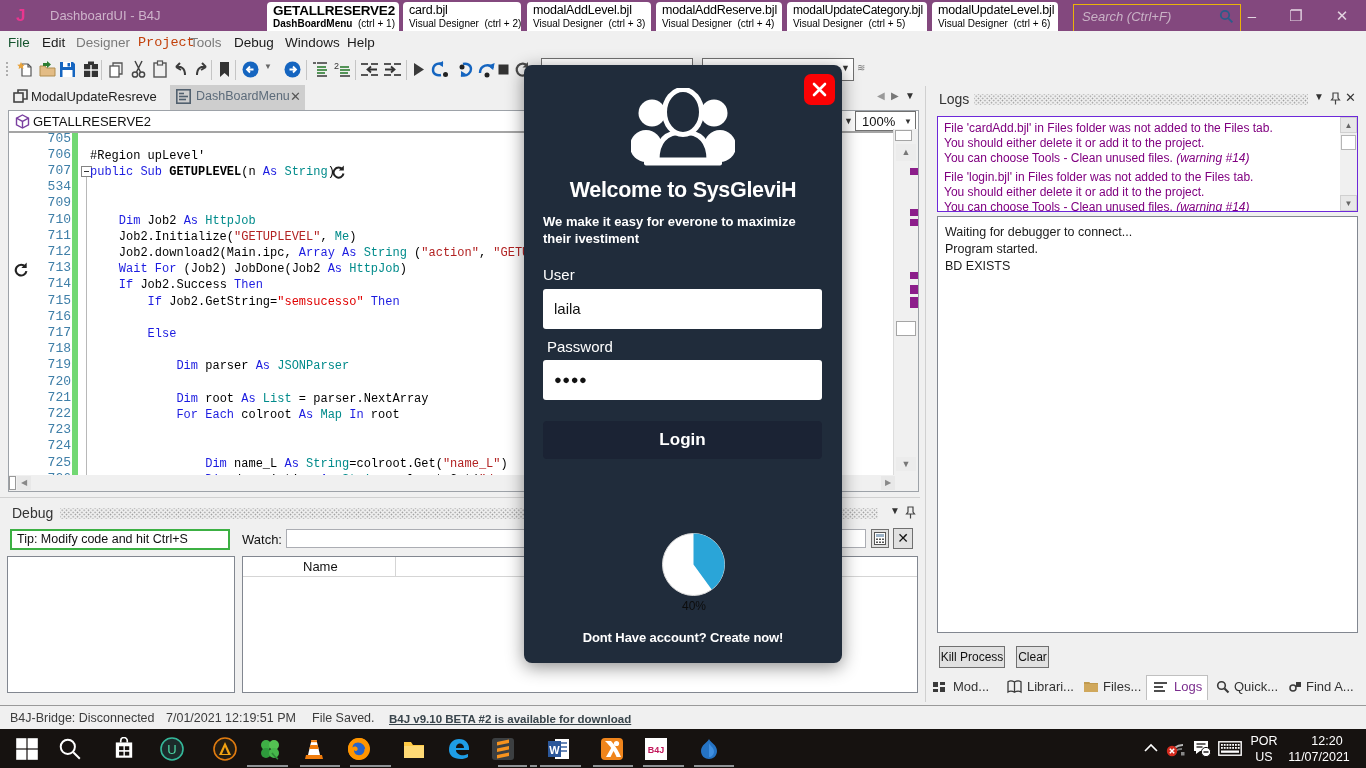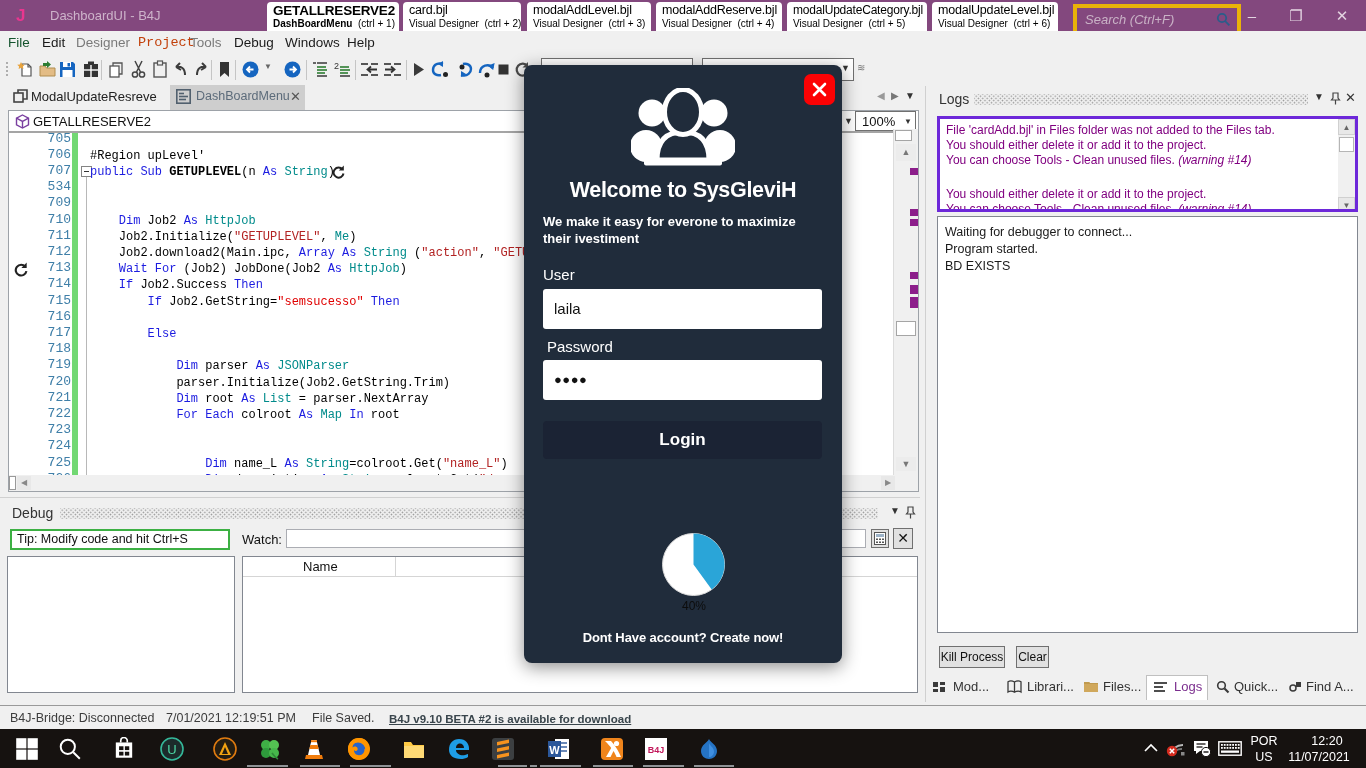--- a/index.html
+++ b/index.html
@@ -6,21 +6,21 @@
 html,body { width:1366px; height:768px; overflow:hidden; }
 body { font-family:"Liberation Sans",sans-serif; background:#f0f0f0; position:relative; }
 
 
 #titlebar { position:absolute; left:0; top:0; width:1366px; height:31px; background:#83487e; }
 #titlebar .jlogo { position:absolute; left:16px; top:6px; color:#e8368f; font-size:17px; font-weight:bold; }
 #titlebar .apptitle { position:absolute; left:50px; top:8px; color:#cdb3ca; font-size:13px; }
 .ttab { position:absolute; top:2px; height:29px; background:#fff; border-radius:4px 4px 0 0; padding:1px 6px 0 6px; overflow:hidden; }
 .ttab .l1 { font-size:12.5px; color:#000; line-height:15px; white-space:nowrap; letter-spacing:-0.2px; }
 .ttab .l2 { font-size:10px; color:#000; line-height:12px; white-space:nowrap; }
-#searchbox { position:absolute; left:1073px; top:4px; width:168px; height:32px; border:4px solid #eab308; background:#83487e;text-decoration:underline; }
+#searchbox { position:absolute; left:1073px; top:4px; width:168px; height:32px; border:1px solid #eab308; background:#83487e;text-decoration:underline; }
 #searchbox .ph { position:absolute; left:8px; top:4px; font-style:italic; color:#c9b2c6; font-size:13px; }
 .winbtn { position:absolute; top:0; color:#e3d4e1; font-size:15px; text-align:center; width:40px; line-height:31px; }
 
 
 #menubar { position:absolute; left:0; top:31px; width:1366px; height:26px; background:#f0f0f0; font-size:13.5px; }
 #menubar span { position:absolute; top:4px; }
 
 
 #toolbar { position:absolute; left:0; top:57px; width:1366px; height:27px; background:#f0f0f0; }
 .tsep { position:absolute; top:3px; width:1px; height:20px; background:#c5c5c5; }
@@ -45,21 +45,21 @@
 .st { color:#b22222; }
 .sr { color:#e00000; }
 .bold { font-weight:bold; }
 #vscroll { position:absolute; right:0px; top:18px; width:25px; height:346px; background:#f0f0f0; border-left:1px solid #dcdcdc; }
 #hscroll { position:absolute; left:0; bottom:0; width:909px; height:16px; background:#f0f0f0; }
 
 
 #logspanel { position:absolute; left:925px; top:86px; width:441px; height:616px; background:#f0f0f0; border-left:1px solid #d0d0d0; }
 #logshdr { position:absolute; left:0; top:0; width:441px; height:26px; }
 .dotted { background-image:radial-gradient(#969696 0.75px, transparent 0.95px), radial-gradient(#969696 0.75px, transparent 0.95px); background-size:4.4px 4.4px; background-position:0 0, 2.2px 2.2px; }
-#warnbox { position:absolute; left:11px; top:30px; width:421px; height:96px; background:#fff; border:3px solid #6d28d9; overflow:hidden; }
+#warnbox { position:absolute; left:11px; top:30px; width:421px; height:96px; background:#fff; border:1px solid #6d28d9; overflow:hidden; }
 .warnline { position:absolute; left:6px; color:#800080; font-size:12px; white-space:nowrap; }
 #logbox { position:absolute; left:11px; top:130px; width:421px; height:417px; background:#fff; border:1px solid #828790; }
 .logline { position:absolute; left:7px; color:#1a1a1a; font-size:12.5px; white-space:nowrap; }
 .btn { position:absolute; background:#e1e1e1; border:1px solid #707070; font-size:13px; color:#111; text-align:center; }
 #logtabs { position:absolute; left:0px; top:589px; width:441px; height:25px; font-size:13px; color:#333; }
 
 
 #debugpanel { position:absolute; left:0px; top:497px; width:920px; height:201px; background:#f0f0f0; border-top:1px solid #d0d0d0; }
 #tipbox { position:absolute; left:10px; top:31px; width:220px; height:21px; background:#fff; border:2px solid #3cb043; font-size:12.5px; color:#111; line-height:17px; padding-left:5px; white-space:nowrap; }
 #watchinput { position:absolute; left:286px; top:31px; width:580px; height:19px; background:#fff; border:1px solid #abadb3; }
@@ -361,21 +361,20 @@
   <div class="cline" style="top: 14.7px;">#Region upLevel'</div>
       <div class="cline" style="top: 30.9px;"><span class="kw">public Sub</span> <b>GETUPLEVEL</b>(n <span class="kw">As</span> <span class="ty">String</span>)</div>
       <div class="cline" style="top: 79.5px;">    <span class="kw">Dim</span> Job2 <span class="kw">As</span> <span class="ty">HttpJob</span></div>
       <div class="cline" style="top: 95.7px;">    Job2.Initialize(<span class="st">"GETUPLEVEL"</span>, <span class="ty">Me</span>)</div>
       <div class="cline" style="top: 111.9px;">    Job2.download2(Main.ipc, <span class="kw">Array As</span> <span class="ty">String</span> (<span class="st">"action"</span>, <span class="st">"GETUPLEVEL"</span></div>
       <div class="cline" style="top: 128.1px;">    <span class="kw">Wait For</span> (Job2) JobDone(Job2 <span class="kw">As</span> <span class="ty">HttpJob</span>)</div>
       <div class="cline" style="top: 144.3px;">    <span class="kw">If</span> Job2.Success <span class="kw">Then</span></div>
       <div class="cline" style="top: 160.5px;">        <span class="kw">If</span> Job2.GetString=<span class="sr">"semsucesso"</span> <span class="kw">Then</span></div>
       <div class="cline" style="top: 192.9px;">        <span class="kw">Else</span></div>
       <div class="cline" style="top: 225.3px;">            <span class="kw">Dim</span> parser <span class="kw">As</span> <span class="ty">JSONParser</span></div>
-      <div class="cline" style="top: 241.5px;">            parser.Initialize(Job2.GetString.Trim)</div>
       <div class="cline" style="top: 273.9px;">            <span class="kw">For Each</span> colroot <span class="kw">As</span> <span class="ty">Map</span> <span class="kw">In</span> root</div>
       <div class="cline" style="top: 257.7px;">            <span class="kw">Dim</span> root <span class="kw">As</span> <span class="ty">List</span> = parser.NextArray</div>
       <div class="cline" style="top: 322.5px;">                <span class="kw">Dim</span> name_L <span class="kw">As</span> <span class="ty">String</span>=colroot.Get(<span class="st">"name_L"</span>)</div>
       <div class="cline" style="top: 338.7px;">                <span class="kw">Dim</span> description <span class="kw">As</span> <span class="ty">String</span>=colroot.Get(<span class="st">"descri"</span></div>
     </div>
 
   <svg style="position:absolute;left:4px;top:151px;" width="15" height="15" viewBox="0 0 14 14">
       <path d="M11.5 4.5 A5 5 0 1 0 12.5 8.5" fill="none" stroke="#222" stroke-width="2"></path>
       <path d="M12.8 0.5 v5 h-5 Z" fill="#222"></path>
     </svg>
@@ -406,20 +405,21 @@
     <svg style="position:absolute;left:404px;top:6px;" width="11" height="13" viewBox="0 0 11 13">
         <path d="M3 1 h5 v5 l1.5 2 H1.5 L3 6 Z" fill="none" stroke="#444" stroke-width="1.2"></path>
         <line x1="5.5" y1="8" x2="5.5" y2="12.5" stroke="#444" stroke-width="1.2"></line>
       </svg>
     <span style="position:absolute;left:419px;top:4px;font-size:13px;color:#333;">✕</span>
   </div>
   <div id="warnbox">
     <span class="warnline" style="top:4px;">File 'cardAdd.bjl' in Files folder was not added to the Files tab.</span>
     <span class="warnline" style="top:19px;">You should either delete it or add it to the project.</span>
     <span class="warnline" style="top:34px;">You can choose Tools - Clean unused files. <i>(warning #14)</i></span>
+    <span class="warnline" style="top:53px;">File 'login.bjl' in Files folder was not added to the Files tab.</span>
     <span class="warnline" style="top:68px;">You should either delete it or add it to the project.</span>
     <span class="warnline" style="top:83px;">You can choose Tools - Clean unused files. <i>(warning #14)</i></span>
     <div style="position:absolute;right:0;top:0;width:17px;height:94px;background:#f0f0f0;">
       <div style="position:absolute;left:0;top:0;width:17px;height:16px;background:#e8e8e8;border:1px solid #d0d0d0;color:#666;font-size:8px;text-align:center;line-height:15px;">▲</div>
       <div style="position:absolute;left:1px;top:18px;width:15px;height:15px;background:#fff;border:1px solid #b5b5b5;"></div>
       <div style="position:absolute;left:0;bottom:0;width:17px;height:16px;background:#e8e8e8;border:1px solid #d0d0d0;color:#666;font-size:8px;text-align:center;line-height:15px;">▼</div>
     </div>
   </div>
   <div id="logbox">
     <span class="logline" style="top:8px;">Waiting for debugger to connect...</span>

